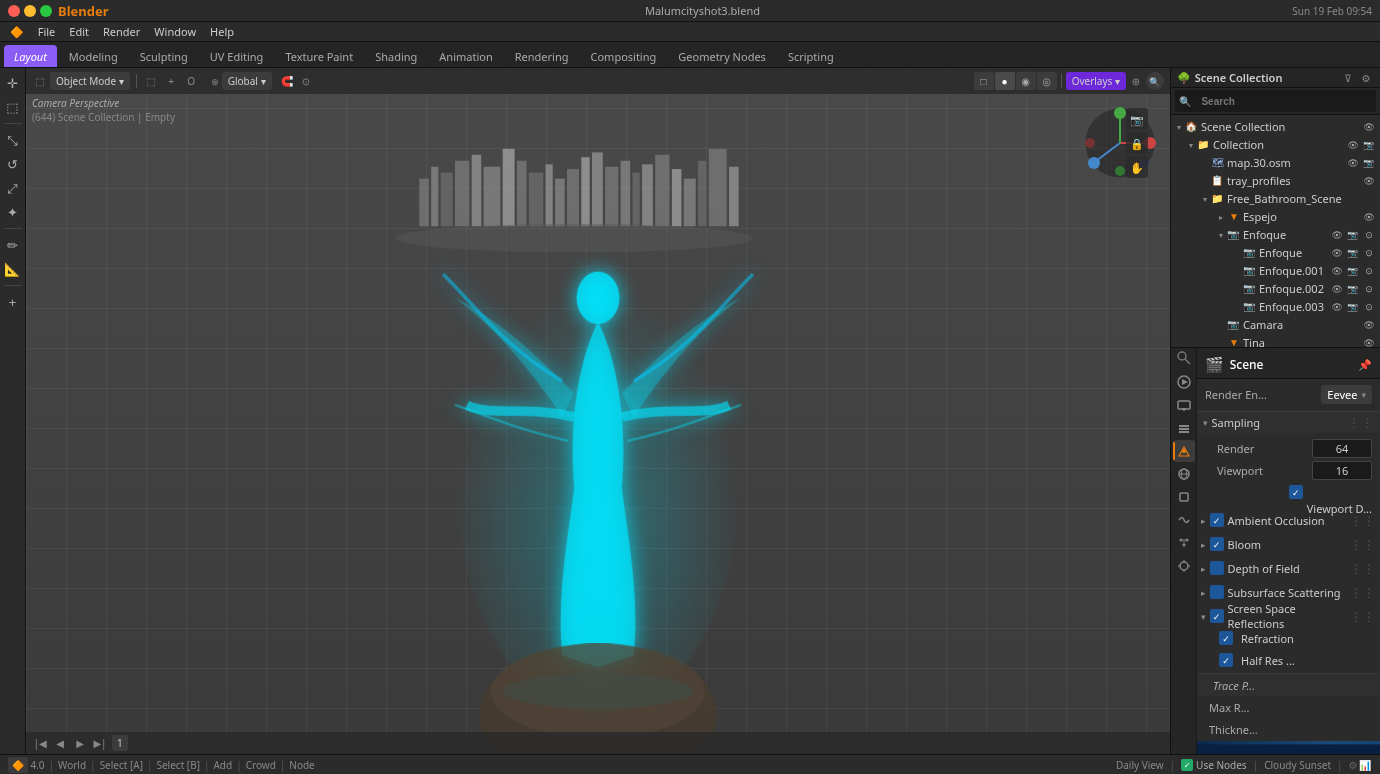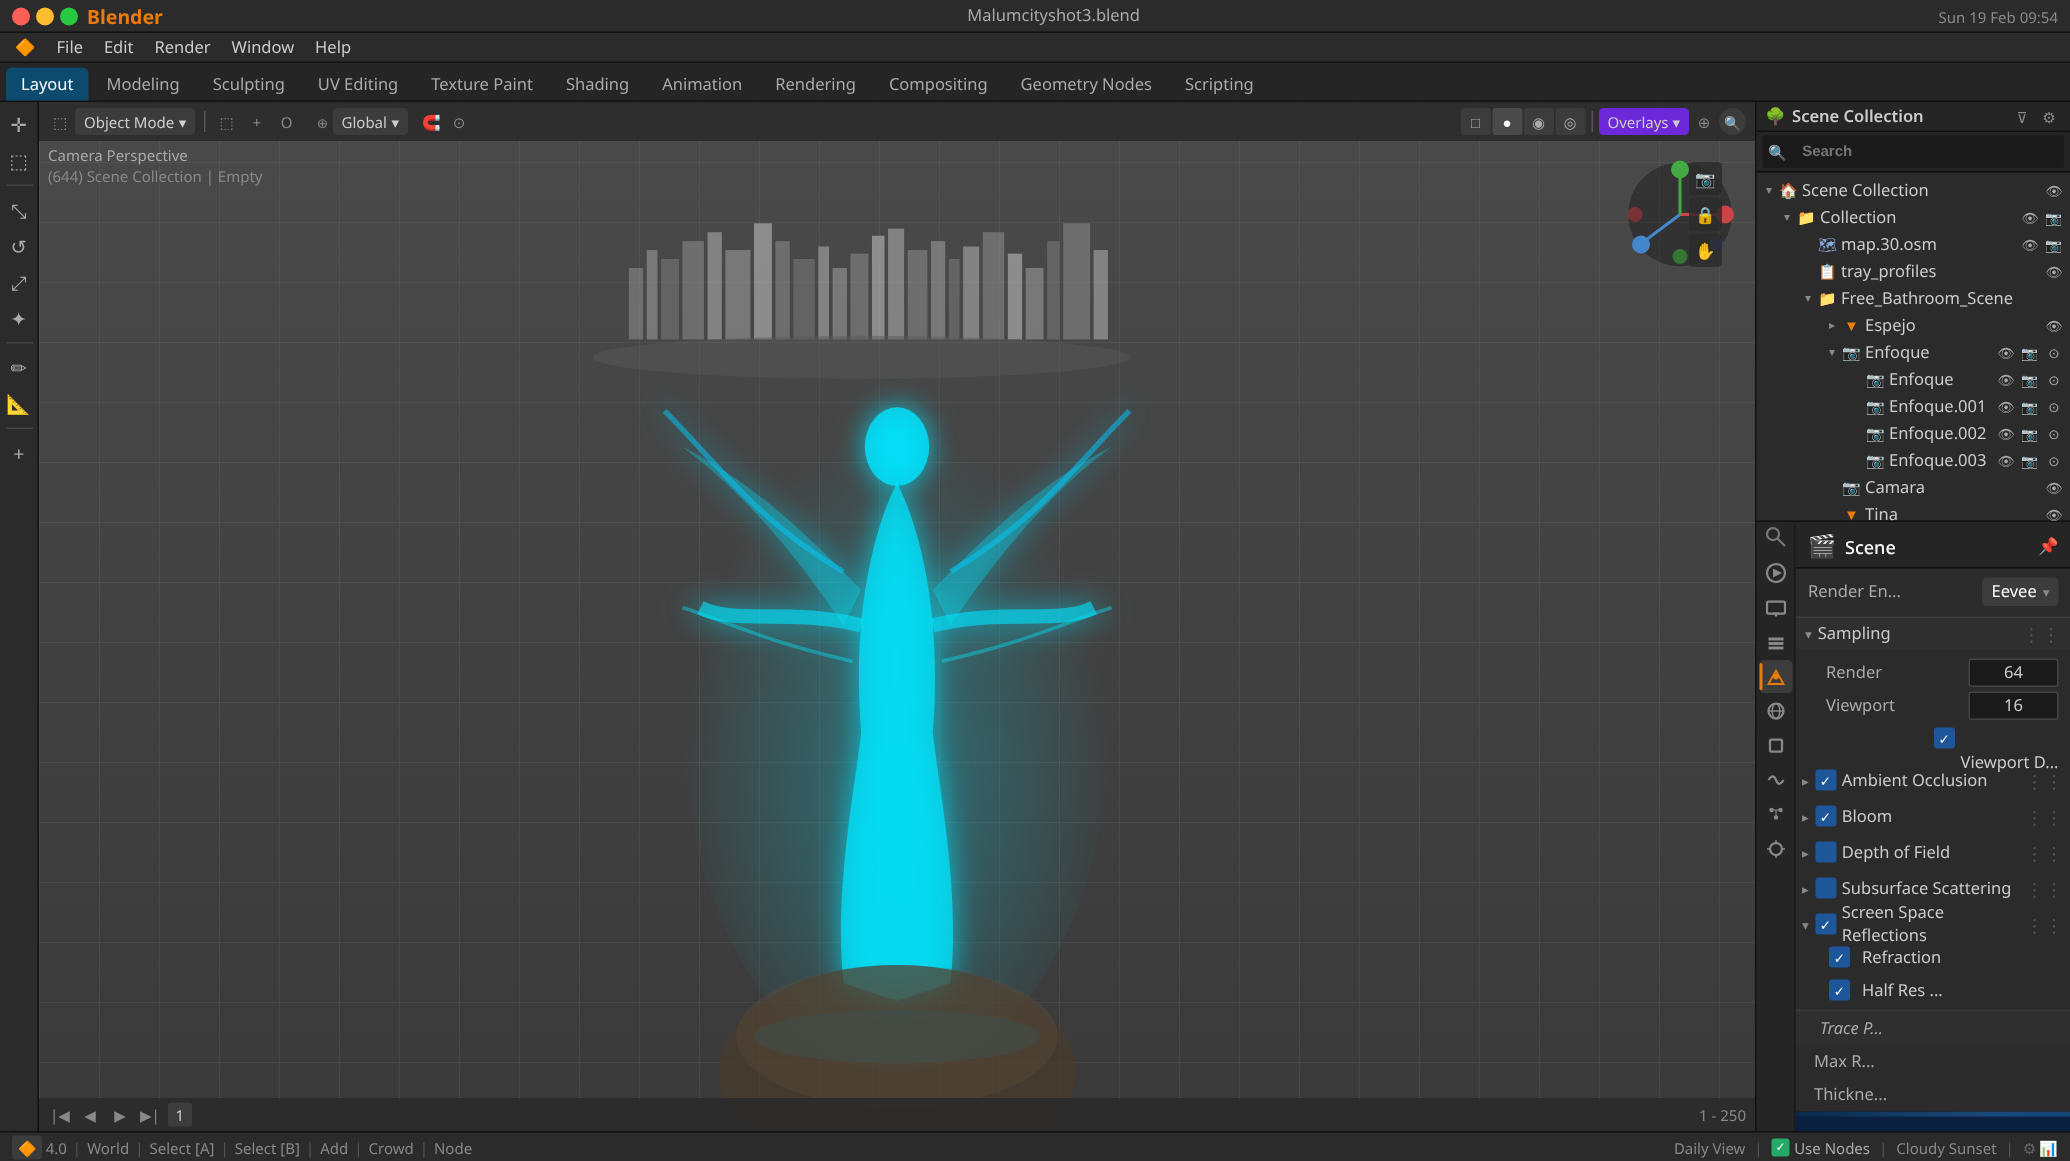--- a/index.html
+++ b/index.html
@@ -72,22 +72,23 @@
       height: 22px;
       display: flex;
       align-items: center;
       cursor: pointer;
       color: #aaa;
       font-size: 11px;
       border-radius: 4px 4px 0 0;
       margin-right: 2px;
     }
     .workspace-tab.active {
-      background: #0c4a6e;
+      background: #8b5cf6;
       color: #fff;
+      font-style: italic;
     }
 
     
     .main-content {
       display: flex;
       flex: 1;
       overflow: hidden;
     }
 
     
@@ -737,21 +738,21 @@
           <div class="shading-btn">◎</div>
         </div>
         <div style="width:1px;height:14px;background:#555;margin:0 2px;"></div>
         <div style="background:#6d28d9;padding:2px 6px;border-radius:3px;cursor:pointer;font-size:10px;color:#ccc;">Overlays ▾</div>
         <div class="h-icon">⊕</div>
         <div style="background:#3c3c3c;width:18px;height:18px;border-radius:50%;display:flex;align-items:center;justify-content:center;cursor:pointer;font-size:9px;color:#e87d0d;">🔍</div>
       </div>
     </div>
 
     <div class="viewport-info">
-      <div style="color:#aaa;font-size:10px;">Camera Perspective</div>
+      <div style="color:#aaa;font-size:10px;font-style:italic;">Camera Perspective</div>
       <div style="color:#888;font-size:10px;">(644) Scene Collection | Empty</div>
     </div>
 
     <div class="nav-gizmo">
       <svg width="80" height="80" viewBox="0 0 80 80">
         <circle cx="40" cy="40" r="35" fill="rgba(0,0,0,0.3)" stroke="#555" stroke-width="0.5"></circle>
 
         <line x1="40" y1="40" x2="68" y2="40" stroke="#cc4444" stroke-width="2"></line>
         <circle cx="70" cy="40" r="6" fill="#cc4444"></circle>
         <text x="68" y="44" font-size="8" fill="#cc4444">X</text>
@@ -773,21 +774,20 @@
       <div class="right-icon-btn">🔒</div>
       <div class="right-icon-btn">✋</div>
     </div>
 
     <div class="viewport-bottom">
       <div class="h-icon">|◀</div>
       <div class="h-icon">◀</div>
       <div class="h-icon">▶</div>
       <div class="h-icon">▶|</div>
       <div style="background:#3c3c3c;padding:1px 5px;border-radius:2px;font-size:10px;color:#ccc;cursor:pointer;">1</div>
-      <div style="color:#888;font-size:10px;flex:1;text-align:right;">1 - 250</div>
     </div>
 
   </div>
 
   <div class="right-panel">
 
     <div class="outliner">
       <div class="panel-header">
         <div style="display:flex;align-items:center;gap:4px;">
           <span style="font-size:11px;color:#888;">🌳</span>

